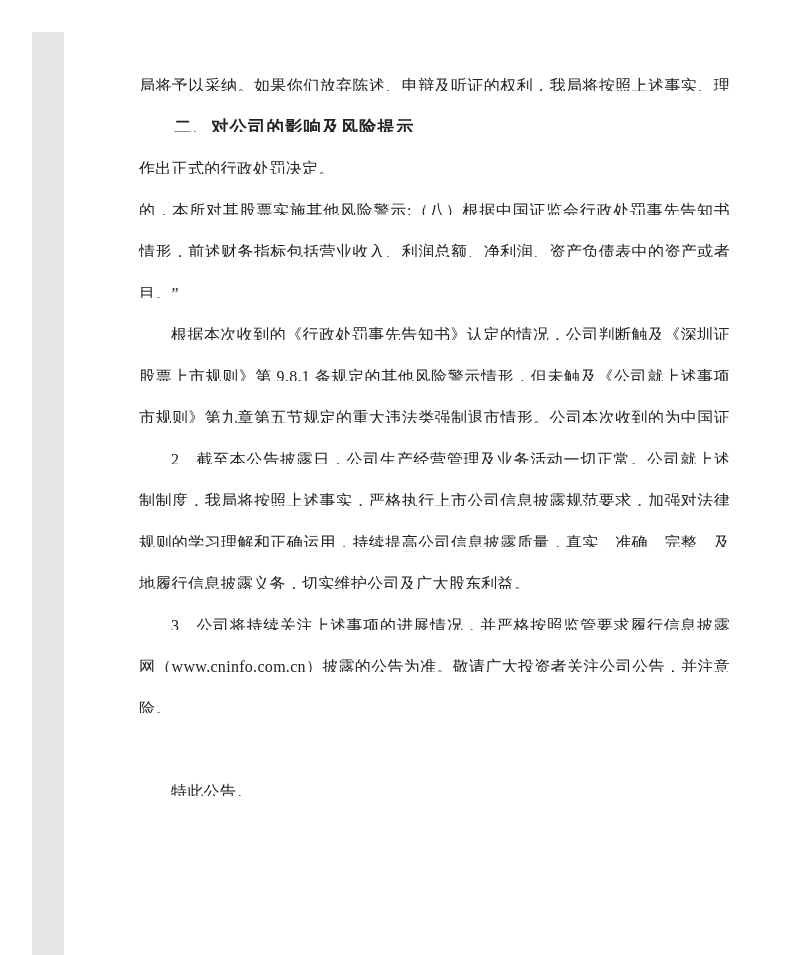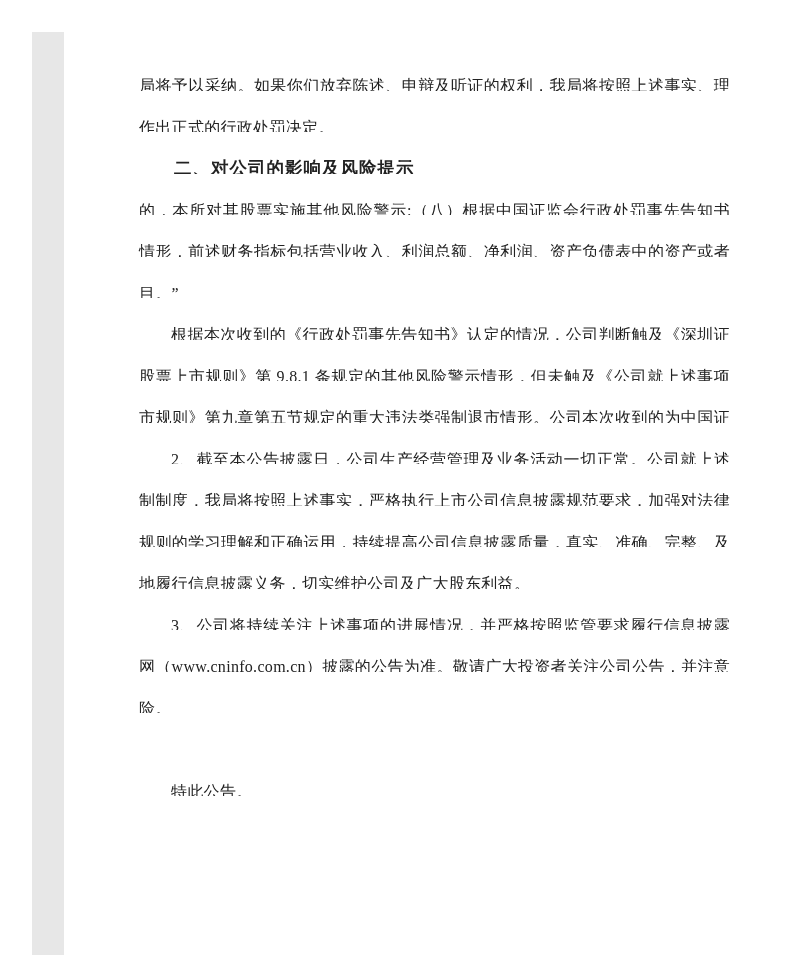--- a/index.html
+++ b/index.html
@@ -64,22 +64,22 @@
   .line.blank { }
 </style>
 </head>
 <body>
 
 <div class="viewport">
   <div class="edge-strip left"></div>
   <div class="edge-strip right"></div>
   <div class="content">
       <div class="line full">局将予以采纳。如果你们放弃陈述、申辩及听证的权利，我局将按照上述事实、理由和依据</div>
+      <div class="line heading">二、对公司的影响及风险提示</div>
       <div class="line end">作出正式的行政处罚决定。</div>
-      <div class="line heading">二、对公司的影响及风险提示</div>
       <div class="line full">的，本所对其股票实施其他风险警示:（八）根据中国证监会行政处罚事先告知书载明的事</div>
       <div class="line full">情形，前述财务指标包括营业收入、利润总额、净利润、资产负债表中的资产或者负债科</div>
       <div class="line end">目。”</div>
       <div class="line first">根据本次收到的《行政处罚事先告知书》认定的情况，公司判断触及《深圳证券交易所</div>
       <div class="line full">股票上市规则》第 9.8.1 条规定的其他风险警示情形，但未触及《公司就上述事项带来</div>
       <div class="line full">市规则》第九章第五节规定的重大违法类强制退市情形。公司本次收到的为中国证监会广东</div>
       <div class="line first">2、截至本公告披露日，公司生产经营管理及业务活动一切正常。公司就上述事项带来</div>
       <div class="line full">制制度，我局将按照上述事实，严格执行上市公司信息披露规范要求，加强对法律法规和监管</div>
       <div class="line full">规则的学习理解和正确运用，持续提高公司信息披露质量，真实、准确、完整、及时、公平</div>
       <div class="line end">地履行信息披露义务，切实维护公司及广大股东利益。</div>

